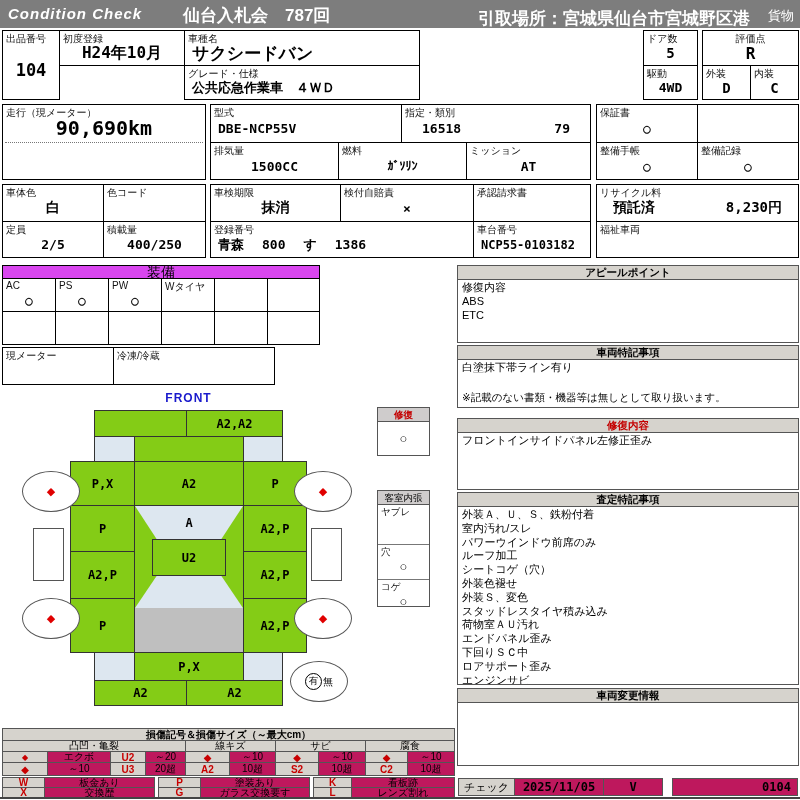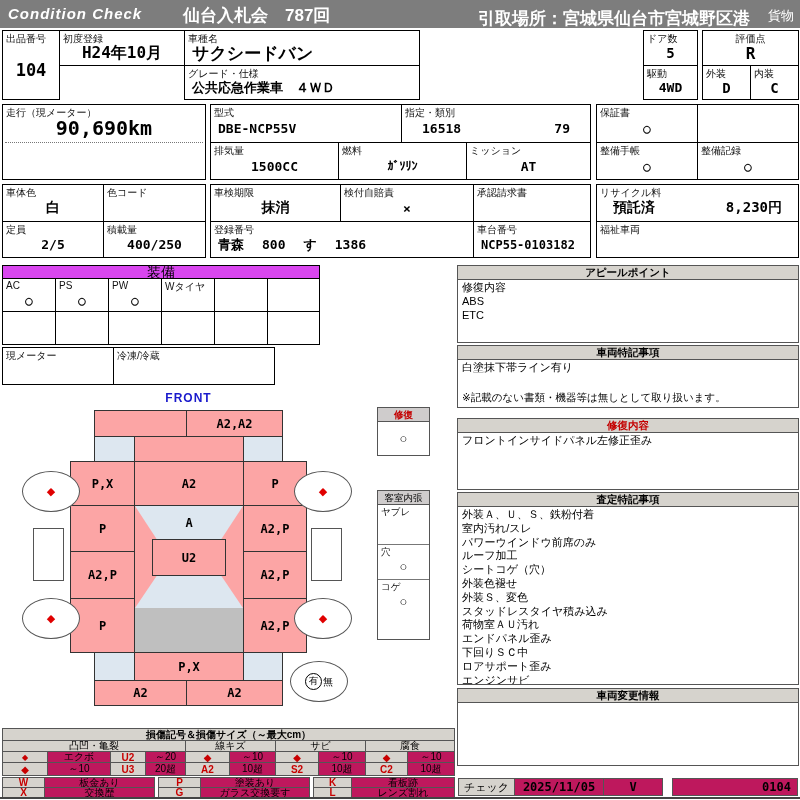--- a/index.html
+++ b/index.html
@@ -22,21 +22,21 @@
   .f17{font-size:17px}.f16{font-size:16px}.f13{font-size:13px}.f12{font-size:12px}.f20{font-size:20px}
   .dot{position:absolute;left:2px;right:2px;border-top:1px dotted #777}
   
   .panel{position:absolute;border:1px solid #555;background:#fff;box-sizing:border-box}
   .ph{height:13px;background:#d6d3cd;border-bottom:1px solid #555;text-align:center;font-size:10.5px;line-height:13px;font-weight:bold}
   .ph.red{color:#c40000}
   .pb{position:absolute;left:0;right:0;top:13px;bottom:0;padding:2px 4px;overflow:hidden}
   .line{font-size:11px;line-height:13.8px;white-space:nowrap}
   .foot{position:absolute;left:4px;bottom:2px;font-size:10.5px;white-space:nowrap}
   
-  .dg{position:absolute;border:1px solid #333;background:#fca5a5;box-sizing:border-box;display:flex;align-items:center;justify-content:center;
+  .dg{position:absolute;border:1px solid #333;background:#84cc16;box-sizing:border-box;display:flex;align-items:center;justify-content:center;
       font-family:"DejaVu Sans Mono","Liberation Mono",monospace;font-weight:bold;font-size:12px;white-space:nowrap}
   .blue{background:#dde7f0}
   .gray{background:#bfbfbf}
   .trap{position:absolute;background:#dde7f0;display:flex;align-items:center;justify-content:center;
         font-family:"DejaVu Sans Mono",monospace;font-weight:bold;font-size:12px}
   .wheel{position:absolute;border:1px solid #555;border-radius:50%;background:#fff;display:flex;align-items:center;justify-content:center;box-sizing:border-box}
   .dia{color:#e00000;font-size:11px;line-height:1}
   .dirlbl{position:absolute;text-align:center;color:#1a1acc;font-weight:bold;font-size:12px;letter-spacing:1px}
   .mini{position:absolute;border:1px solid #555;background:#fff;box-sizing:border-box}
   .mh{height:13px;background:#cfcccc;border-bottom:1px solid #555;text-align:center;font-size:9.5px;line-height:13px;white-space:nowrap;overflow:hidden}
@@ -285,21 +285,21 @@
     <span class="spare">
       <span class="yes">有</span>
       <span>無</span>
     </span>
   </div>
 
   <div class="mini" style="left:377px;top:407px;width:53px;height:49px">
     <div class="mh red">修復</div>
     <div class="cir" style="top:14px">○</div>
   </div>
-  <div class="mini" style="left:377px;top:490px;width:53px;height:150px">
+  <div class="mini" style="left:377px;top:490px;width:53px;height:117px">
     <div class="mh">客室内張</div>
     <div class="mrow" style="height:39px;border-top:none">
       <span class="lbl">ヤブレ</span>
       <div class="cir"></div>
     </div>
     <div class="mrow" style="height:34px">
       <span class="lbl">穴</span>
       <div class="cir">○</div>
     </div>
     <div class="mrow" style="height:34px">

